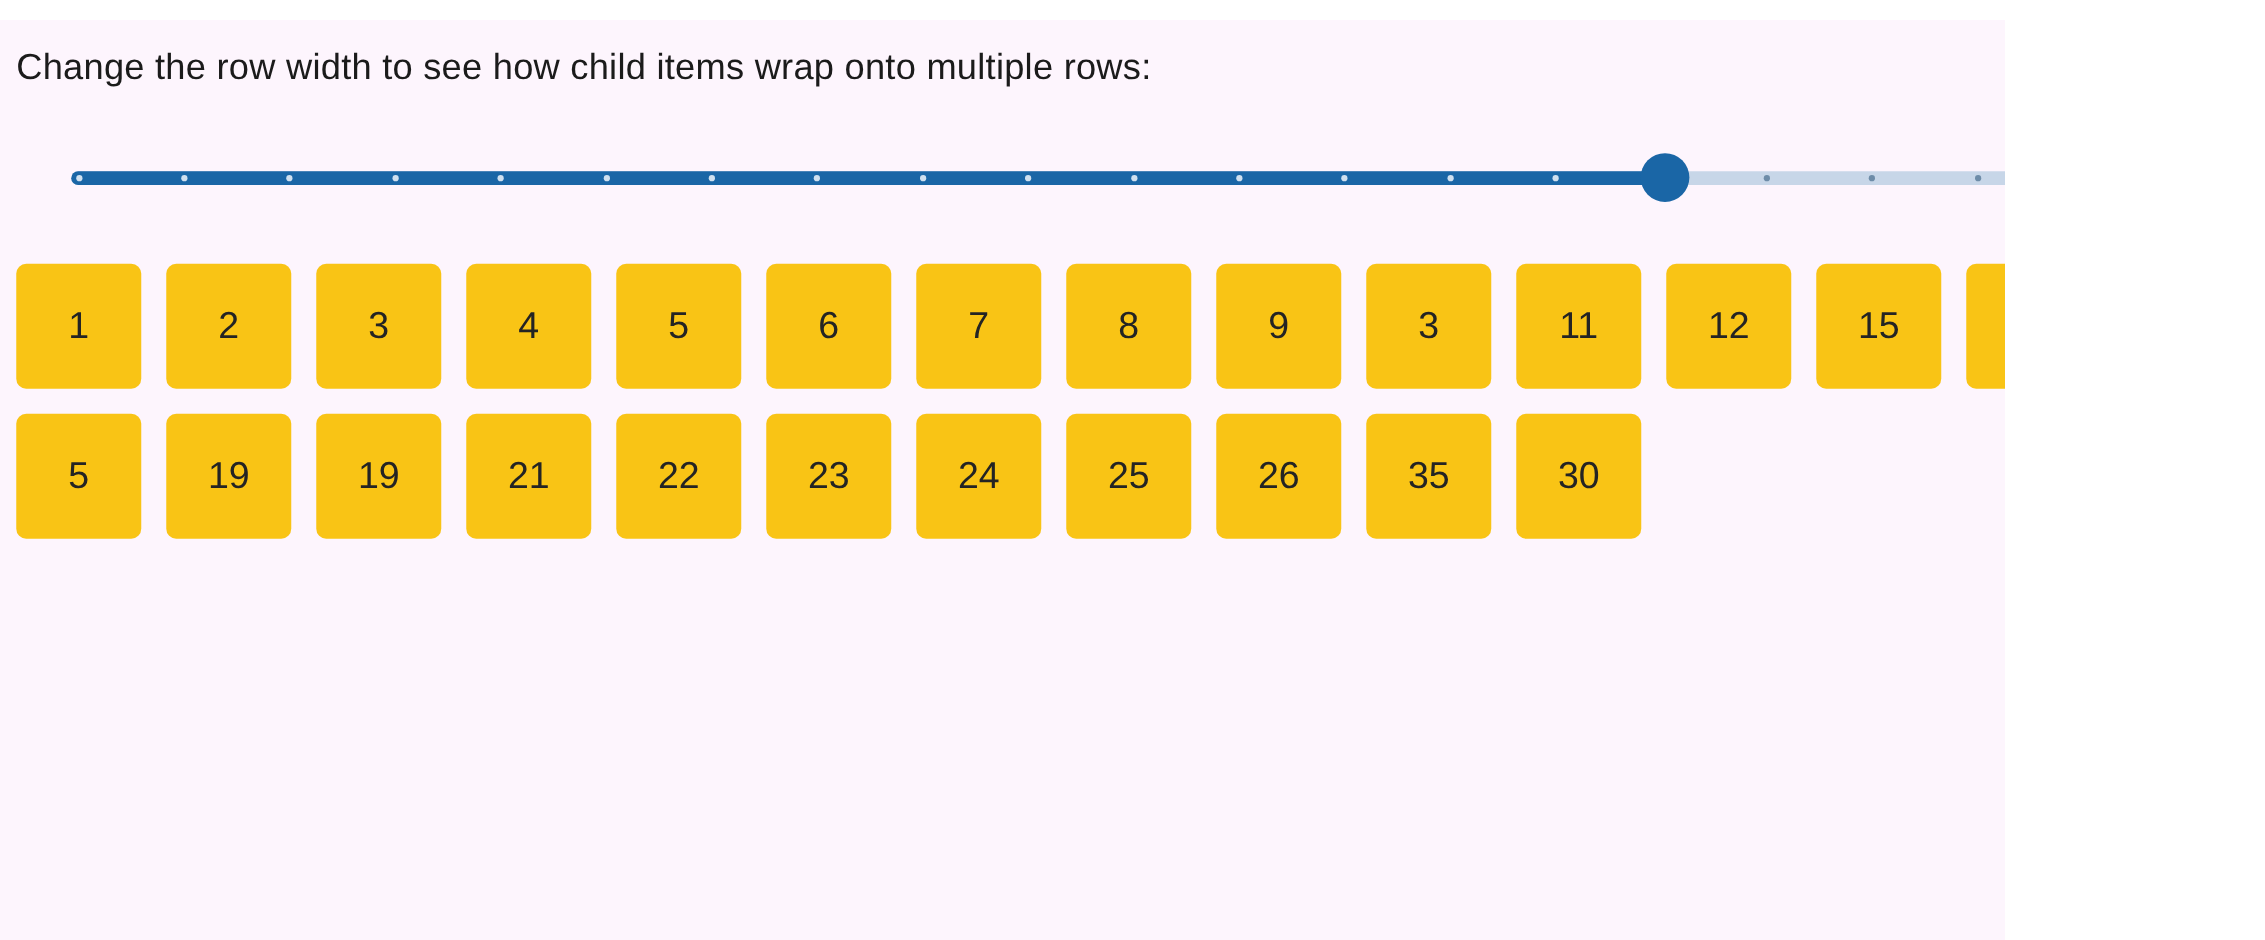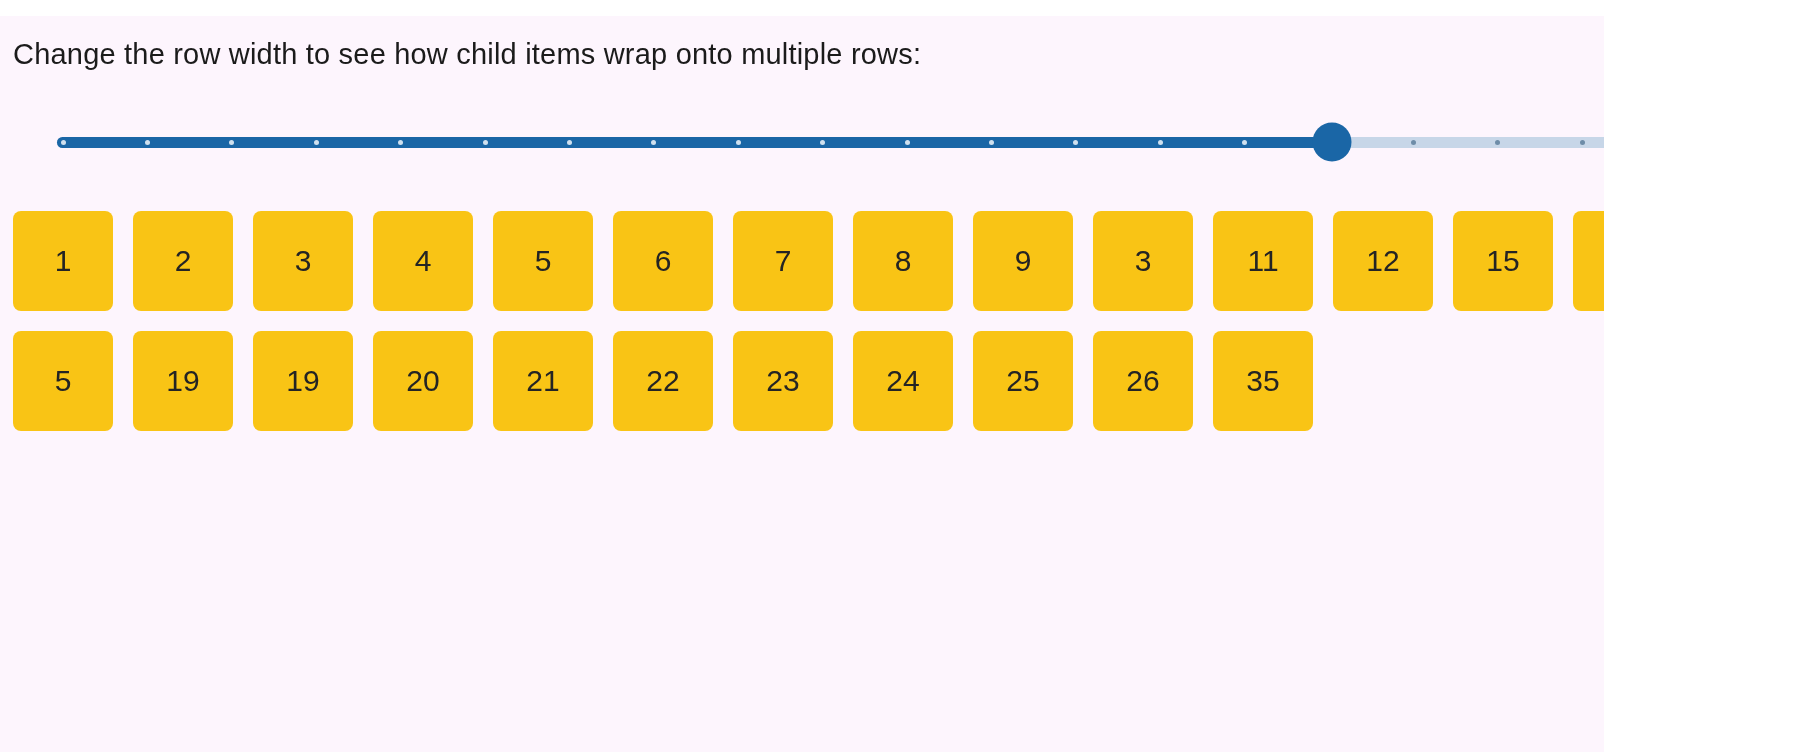--- a/index.html
+++ b/index.html
@@ -144,23 +144,23 @@
       <div class="wrap-item">9</div>
       <div class="wrap-item">3</div>
       <div class="wrap-item">11</div>
       <div class="wrap-item">12</div>
       <div class="wrap-item">15</div>
       <div class="wrap-item">14</div>
       <div class="wrap-item">15</div>
       <div class="wrap-item">5</div>
       <div class="wrap-item">19</div>
       <div class="wrap-item">19</div>
-      <div class="wrap-item">20</div>
       <div class="wrap-item">21</div>
       <div class="wrap-item">22</div>
       <div class="wrap-item">23</div>
       <div class="wrap-item">24</div>
       <div class="wrap-item">25</div>
       <div class="wrap-item">26</div>
       <div class="wrap-item">35</div>
+      <div class="wrap-item">30</div>
     </div>
 
 </div>
 
 </body></html>

